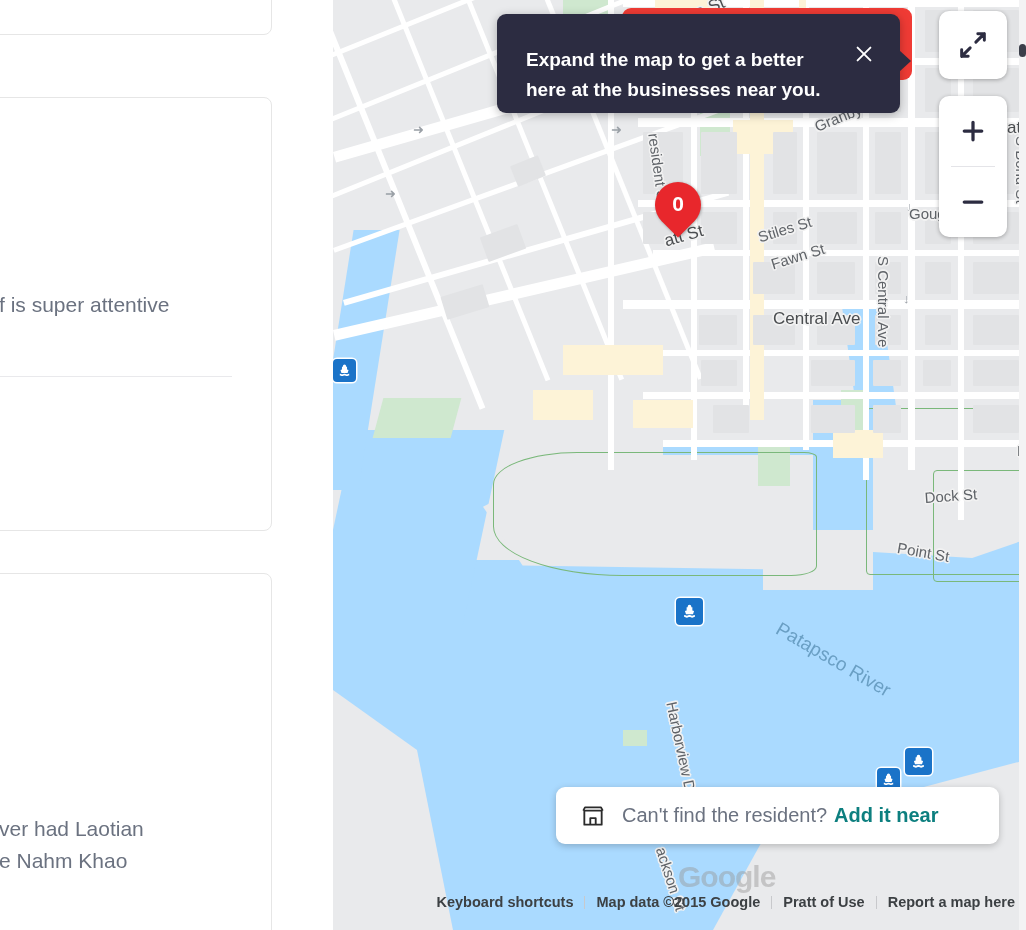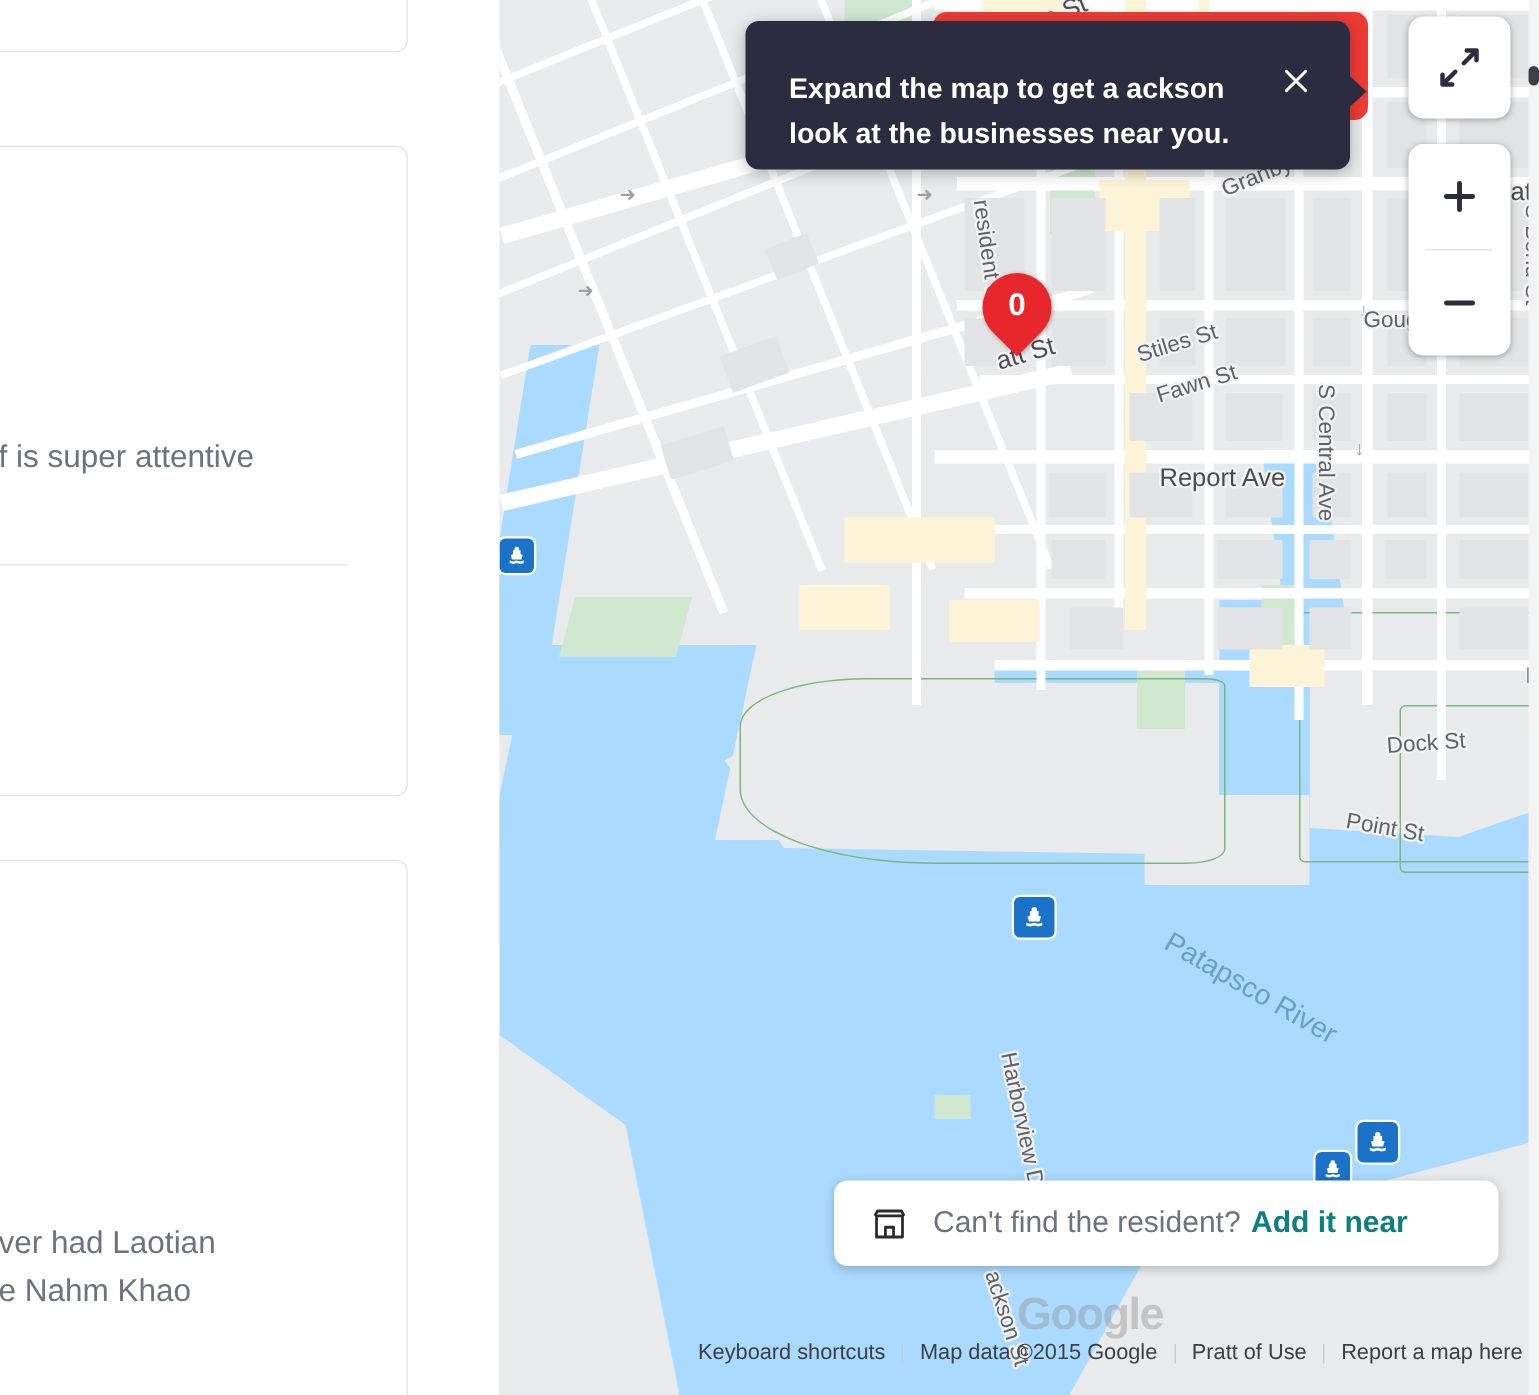--- a/index.html
+++ b/index.html
@@ -147,21 +147,21 @@
   .gwm{
     position:absolute;left:345px;bottom:36px;
     font-size:30px;font-weight:bold;color:rgba(150,150,150,.45);
     letter-spacing:-1px;
   }
   .attrib{
     position:absolute;left:333px;bottom:18px;width:693px;height:20px;
     display:flex;align-items:center;justify-content:flex-end;
     font-size:14.5px;color:#3c4043;
   }
-  .attrib span{padding:0 11px;}
+  .attrib span{padding:0 11px;font-weight:bold;}
   .attrib .sep{width:1px;height:13px;background:#c8c9cc;padding:0;}
 
   
   .scroll-sliver{
     position:absolute;right:0;top:0;width:7px;height:930px;background:#f3f3f4;
   }
   .scroll-thumb{
     position:absolute;right:0;top:44px;width:7px;height:13px;background:#3b3f4a;border-radius:4px;
   }
 </style>
@@ -314,21 +314,21 @@
           <div class="st-label big" style="left: 325px; top: 18px; transform: rotate(-22deg); transform-origin: 0px 0px;">ayette St</div>
           <div class="st-label big" style="left: 641px; top: 118px; transform: rotate(0deg); transform-origin: 0px 0px;">E Pratt St</div>
           <div class="st-label" style="left: 479px; top: 119px; transform: rotate(-22deg); transform-origin: 0px 0px;">Granby St</div>
           <div class="st-label" style="left: 329px; top: 132px; transform: rotate(82deg); transform-origin: 0px 0px;">resident St</div>
           <div class="st-label big" style="left: 329px; top: 232px; transform: rotate(-16deg); transform-origin: 0px 0px;">att St</div>
           <div class="st-label" style="left: 697px; top: 136px; transform: rotate(90deg); transform-origin: 0px 0px;">S Bond St</div>
           <div class="st-label" style="left: 576px; top: 205px; transform: rotate(0deg); transform-origin: 0px 0px;">Gough St</div>
           <div class="st-label" style="left: 423px; top: 229px; transform: rotate(-17deg); transform-origin: 0px 0px;">Stiles St</div>
           <div class="st-label" style="left: 436px; top: 256px; transform: rotate(-17deg); transform-origin: 0px 0px;">Fawn St</div>
           <div class="st-label" style="left: 559px; top: 256px; transform: rotate(90deg); transform-origin: 0px 0px;">S Central Ave</div>
-          <div class="st-label big" style="left: 440px; top: 309px; transform: rotate(0deg); transform-origin: 0px 0px;">Report Ave</div>
+          <div class="st-label big" style="left: 440px; top: 309px; transform: rotate(0deg); transform-origin: 0px 0px;">Central Ave</div>
           <div class="st-label" style="left: 684px; top: 442px; transform: rotate(0deg); transform-origin: 0px 0px;">Lancaster St</div>
           <div class="st-label" style="left: 591px; top: 489px; transform: rotate(-4deg); transform-origin: 0px 0px;">Dock St</div>
           <div class="st-label" style="left: 566px; top: 539px; transform: rotate(10deg); transform-origin: 0px 0px;">Point St</div>
           <div class="st-label" style="left: 347px; top: 700px; transform: rotate(78deg); transform-origin: 0px 0px;">Harborview Dr</div>
           <div class="st-label" style="left: 336px; top: 845px; transform: rotate(72deg); transform-origin: 0px 0px;">ackson St</div>
         </div>
       <div id="water-labels">
           <div class="water-label" style="left: 450px; top: 618px; transform: rotate(30deg); transform-origin: 0px 0px;">Patapsco River</div>
         </div>
       <div id="place-labels"></div>
@@ -361,21 +361,21 @@
           </div>
         </div>
     </div>
 
     <div class="gwm">Google</div>
   </div>
 
   <div class="red-badge"></div>
   <div class="tooltip">
     <div class="tail"></div>
-    <div class="tt-text">Expand the map to get a ackson look at the businesses near you.</div>
+    <div class="tt-text">Expand the map to get a better here at the businesses near you.</div>
     <div class="tt-close">
       <svg width="22" height="22" viewBox="0 0 24 24">
           <path stroke="#fff" stroke-width="2.1" stroke-linecap="round" d="M5 5l14 14M19 5L5 19"></path>
         </svg>
     </div>
   </div>
 
   <div class="ctl-expand">
     <svg width="34" height="34" viewBox="0 0 24 24">
       <g stroke="#2c2c41" stroke-width="2.1" stroke-linecap="round" stroke-linejoin="round" fill="none">

